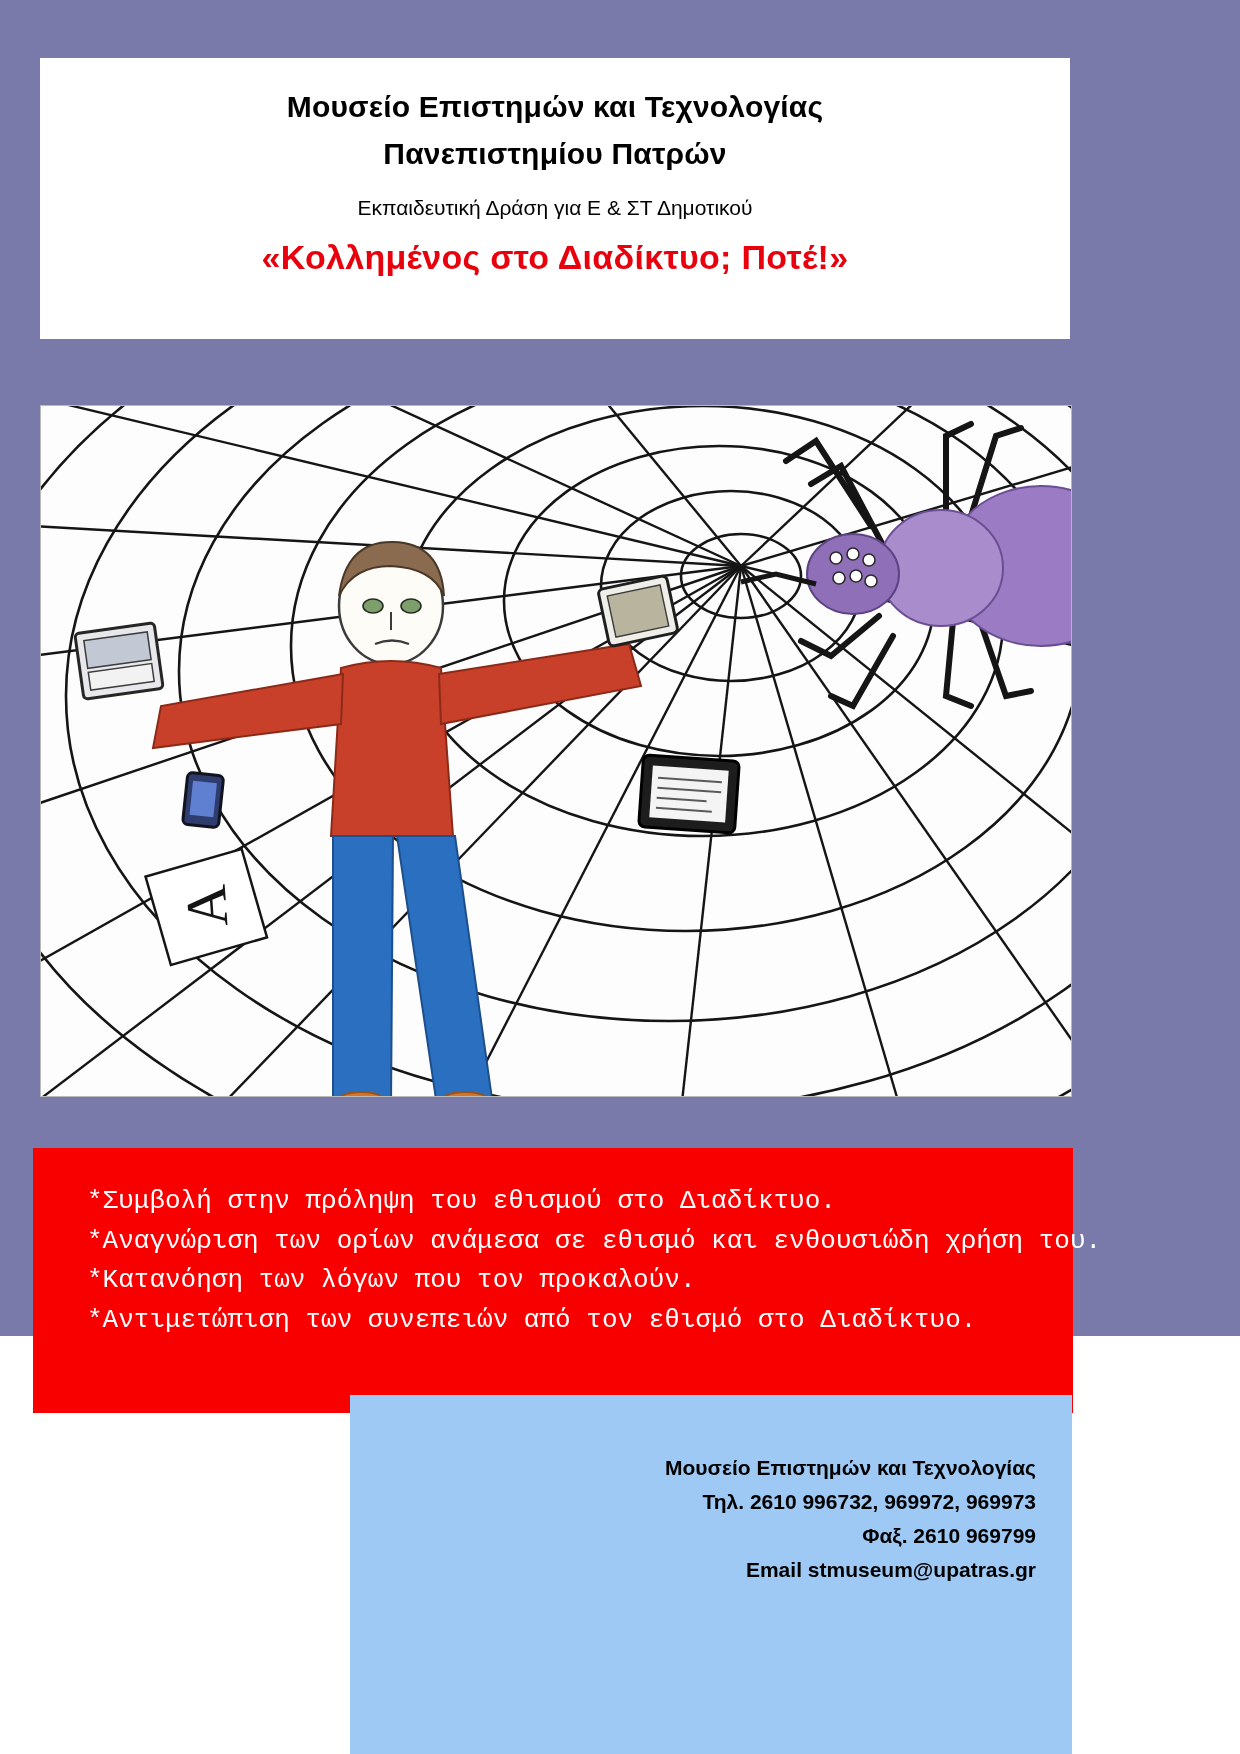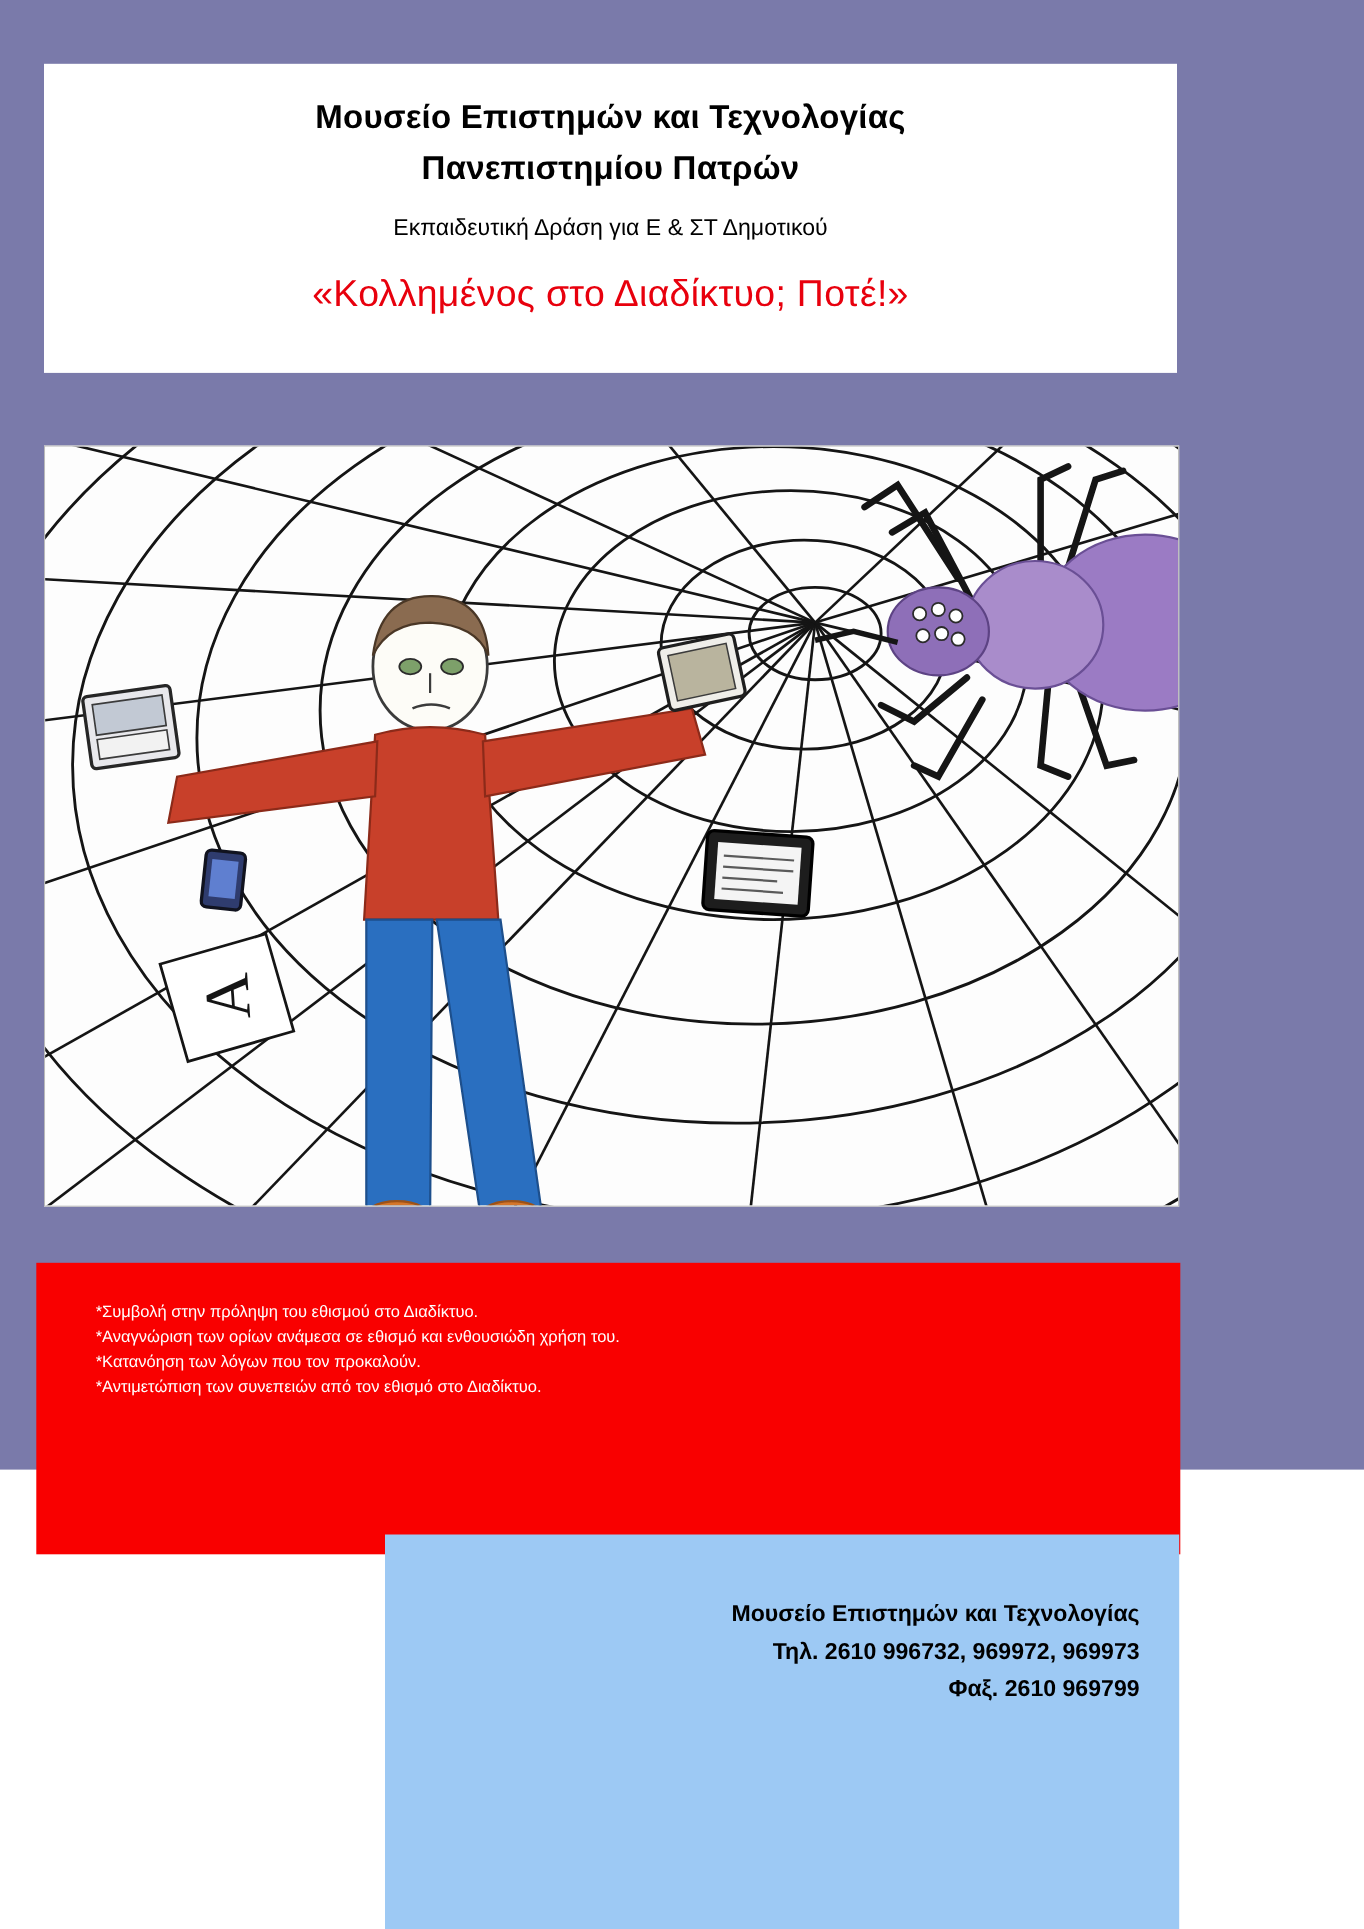--- a/index.html
+++ b/index.html
@@ -40,23 +40,23 @@
     letter-spacing: 0.2px;
   }
   .hdr-sub {
     font-size: 21px;
     color: #000000;
     margin-top: 16px;
     line-height: 1.4;
   }
   .hdr-title {
     font-size: 34px;
-    font-weight: normal;
+    font-weight: bold;
     color: #e8000d;
-    margin-top: 26px;
+    margin-top: 16px;
     letter-spacing: 0.3px;
   }
 
   
   .art-frame {
     position: absolute;
     left: 40px;
     top: 405px;
     width: 1030px;
     height: 690px;
@@ -80,23 +80,24 @@
   }
   .goals-inner { display: flex; }
   .goals-label {
     font-size: 25px;
     font-weight: bold;
     white-space: nowrap;
     padding-top: 1px;
   }
   .goals-list { margin-left: 22px; }
   .goals-list div {
-    font-size: 15px;
+    font-size: 26px;
     line-height: 1.52;
     white-space: nowrap;
+    font-family: Liberation Mono, monospace;
   }
 
   
   .contact {
     position: absolute;
     left: 350px;
     top: 1395px;
     width: 722px;
     height: 359px;
     background: #9dc9f4;
@@ -272,17 +273,18 @@
         <div>*Κατανόηση των λόγων που τον προκαλούν.</div>
         <div>*Αντιμετώπιση των συνεπειών από τον εθισμό στο Διαδίκτυο.</div>
       </div>
     </div>
   </div>
 
   <div class="contact">
     <div>Μουσείο Επιστημών και Τεχνολογίας</div>
     <div>Τηλ. 2610 996732, 969972, 969973</div>
     <div>Φαξ. 2610 969799</div>
+    <div>Email stmuseum@upatras.gr</div>
   </div>
 
   <div class="duration">Διάρκεια  1.30</div>
 
 </div>
 
 </body></html>

